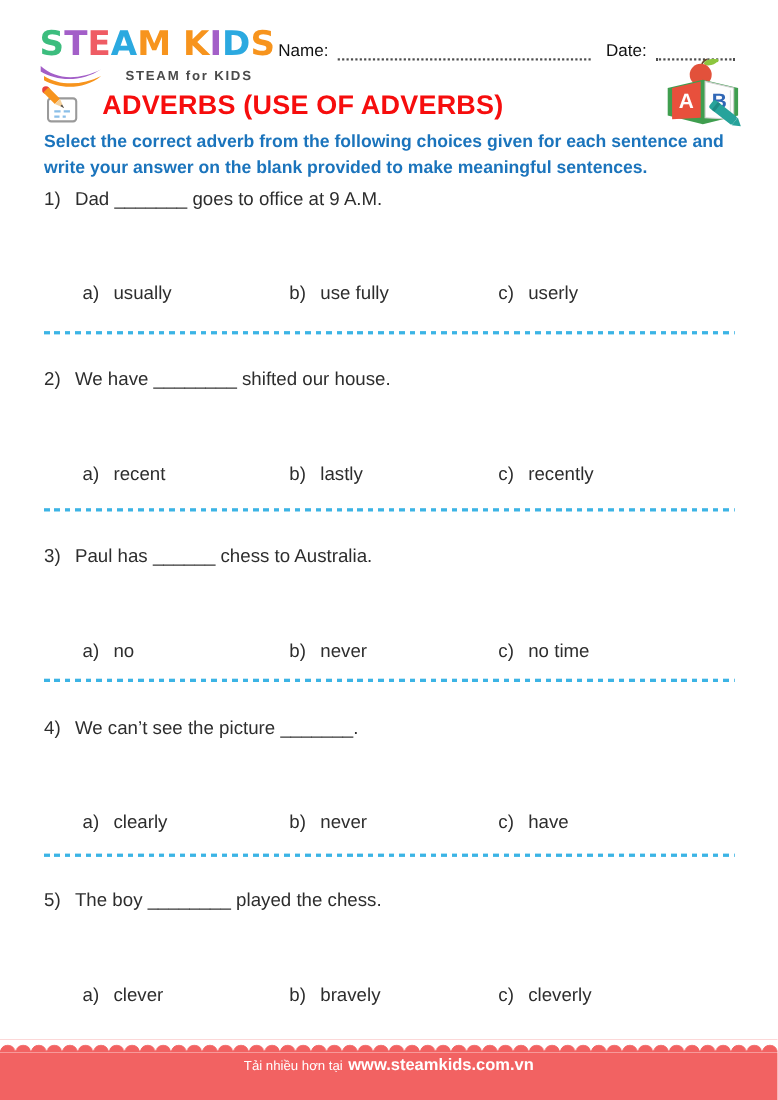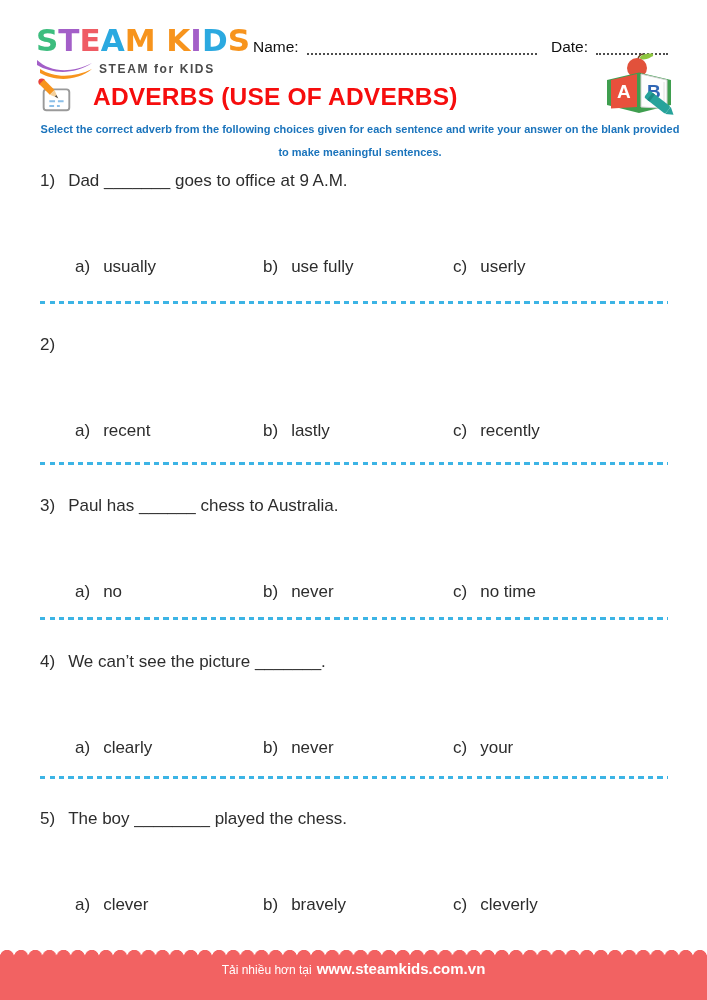--- a/index.html
+++ b/index.html
@@ -12,21 +12,21 @@
     color: #2d2d2d;
   }
 
   
   .logo { position: absolute; left: 36px; top: 22px; }
   .logo-wordmark {
     font-family: "DejaVu Sans", sans-serif;
     font-size: 31px; font-weight: 700; line-height: 36px;
     letter-spacing: 0px; white-space: pre;
   }
-  .logo-sub { display: flex; align-items: center; gap: 5px; margin-top: 1px; }
+  .logo-sub { display: flex; align-items: center; gap: 20px; margin-top: 1px; }
   .logo-tagline {
     font-size: 12px; font-weight: bold; color: #4a4a4a; letter-spacing: 1.6px;
   }
 
   .header-fields {
     position: absolute; left: 253px; top: 38px; right: 39px;
     display: flex; align-items: flex-end;
     font-size: 15.5px; color: #111;
   }
   .fill-line { border-bottom: 2px dotted #4d4d4d; height: 15px; }
@@ -41,23 +41,22 @@
     display: flex; align-items: center; gap: 18px;
   }
   .page-title {
     font-size: 24.5px; font-weight: bold;
     color: var(--c-title-red, #f60d0d);
     letter-spacing: 0.2px;
   }
 
   .instructions {
     position: absolute; left: 40px; top: 118px; width: 640px;
-    font-size: 11px; font-weight: bold; line-height: 23px;
+    font-size: 16px; font-weight: bold; line-height: 23px;
     color: var(--c-instructions-blue, #1b74bc);
-    text-align: center;
   }
 
   
   .question { position: absolute; left: 40px; right: 39px; }
   .q-line { display: flex; gap: 13px; font-size: 17px; line-height: 24px; }
   .choices { position: relative; margin-top: 62px; height: 24px; font-size: 17px; line-height: 24px; }
   .choice { position: absolute; display: inline-flex; gap: 13px; }
   .choice.c-a { left: 35px; }
   .choice.c-b { left: 223px; }
   .choice.c-c { left: 413px; }
@@ -167,20 +166,21 @@
         <span>c)</span>
         <span>userly</span>
       </span>
   </div>
 </div>
 <div class="separator" style="top:301px"></div>
 
 <div class="question" style="top:333px">
   <div class="q-line">
     <span>2)</span>
+    <span>We have ________ shifted our house.</span>
   </div>
   <div class="choices">
     <span class="choice c-a">
         <span>a)</span>
         <span>recent</span>
       </span>
     <span class="choice c-b">
         <span>b)</span>
         <span>lastly</span>
       </span>
@@ -223,21 +223,21 @@
     <span class="choice c-a">
         <span>a)</span>
         <span>clearly</span>
       </span>
     <span class="choice c-b">
         <span>b)</span>
         <span>never</span>
       </span>
     <span class="choice c-c">
         <span>c)</span>
-        <span>your</span>
+        <span>have</span>
       </span>
   </div>
 </div>
 <div class="separator" style="top:776px"></div>
 
 <div class="question" style="top:807px">
   <div class="q-line">
     <span>5)</span>
     <span>The boy ________ played the chess.</span>
   </div>

